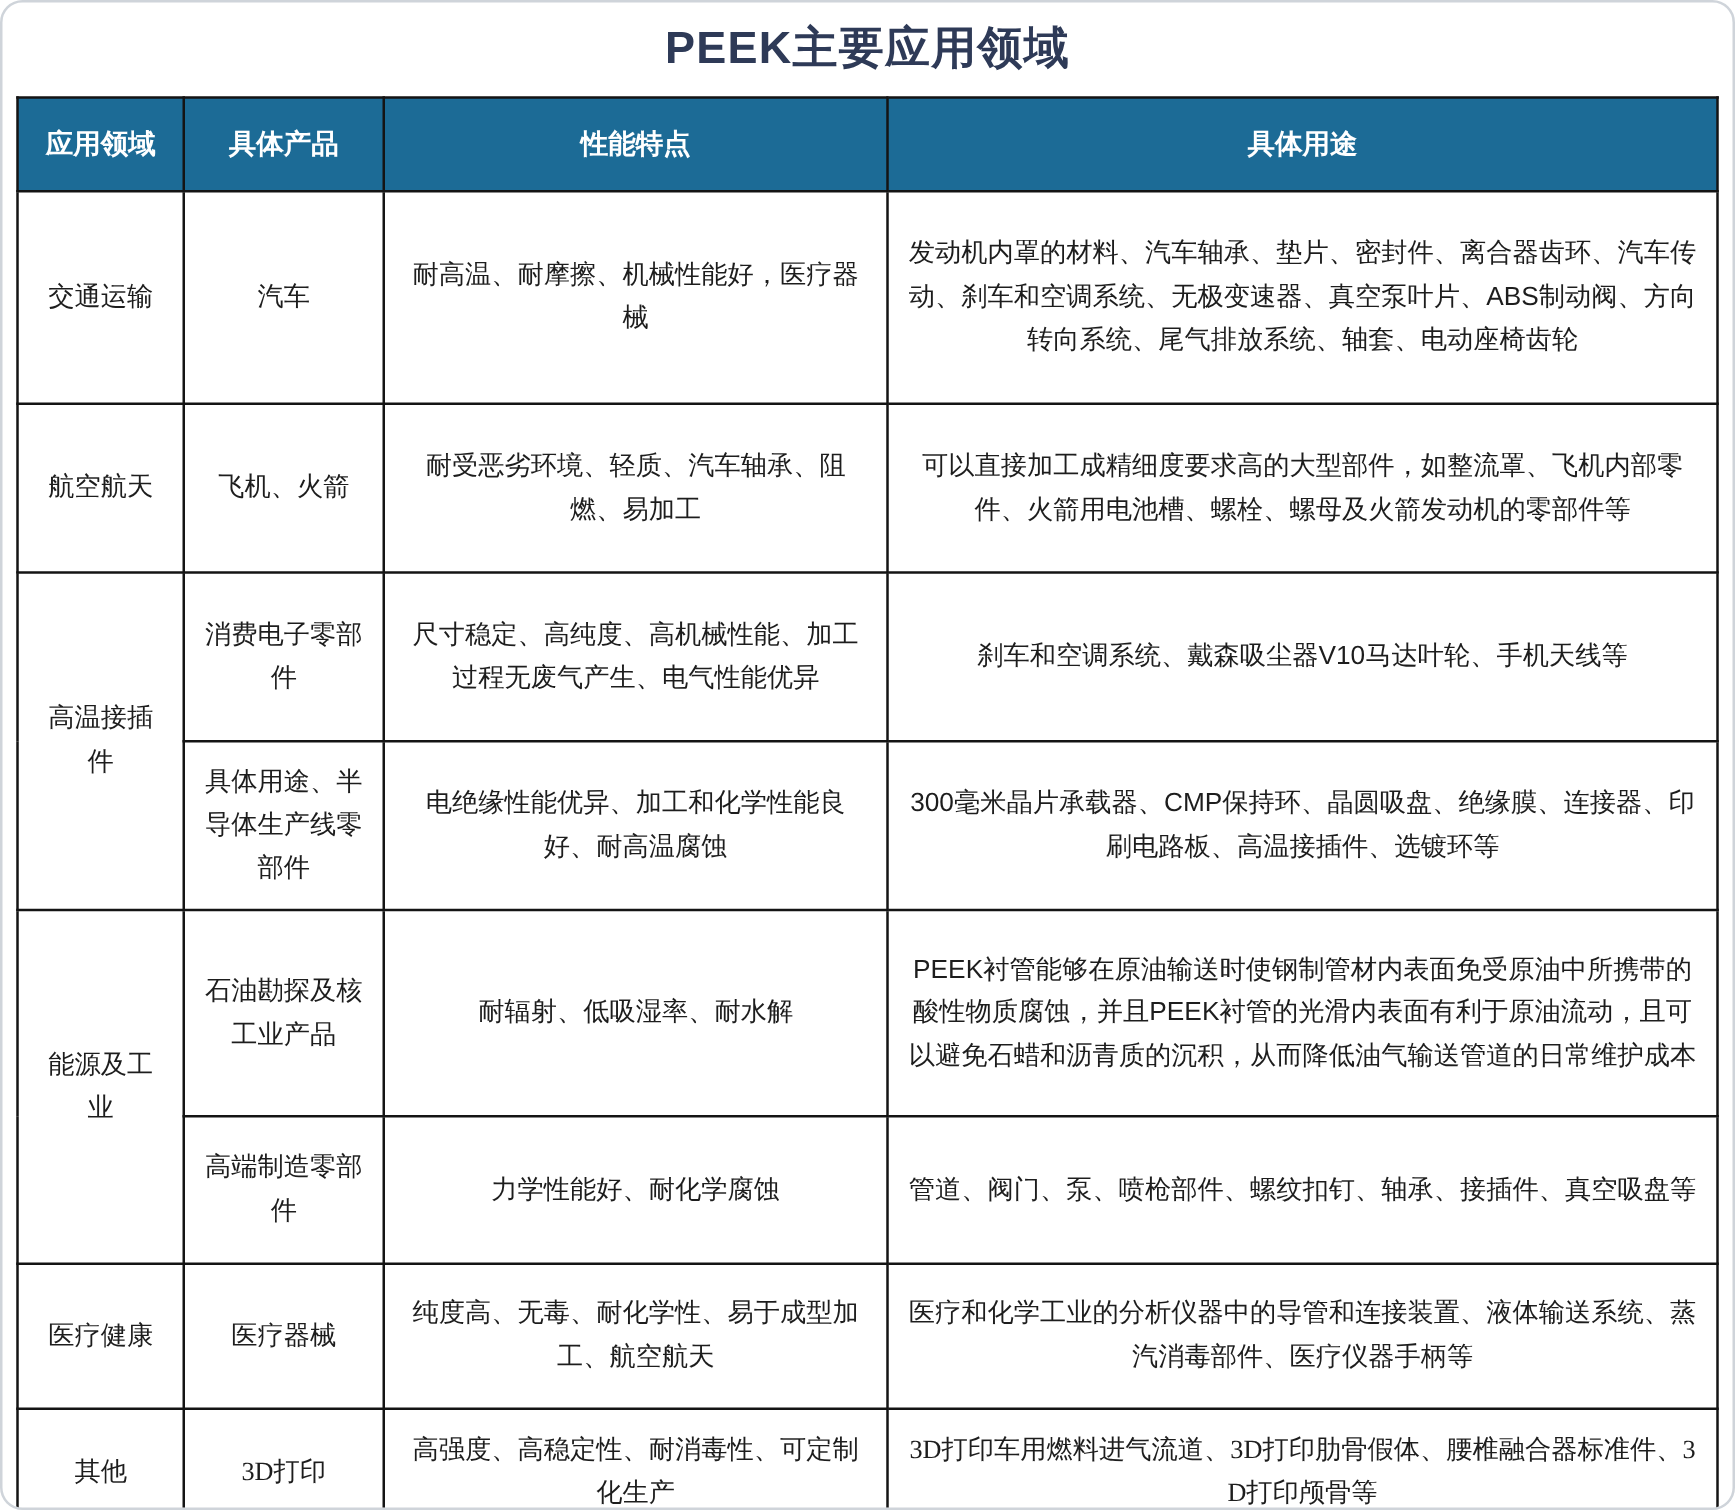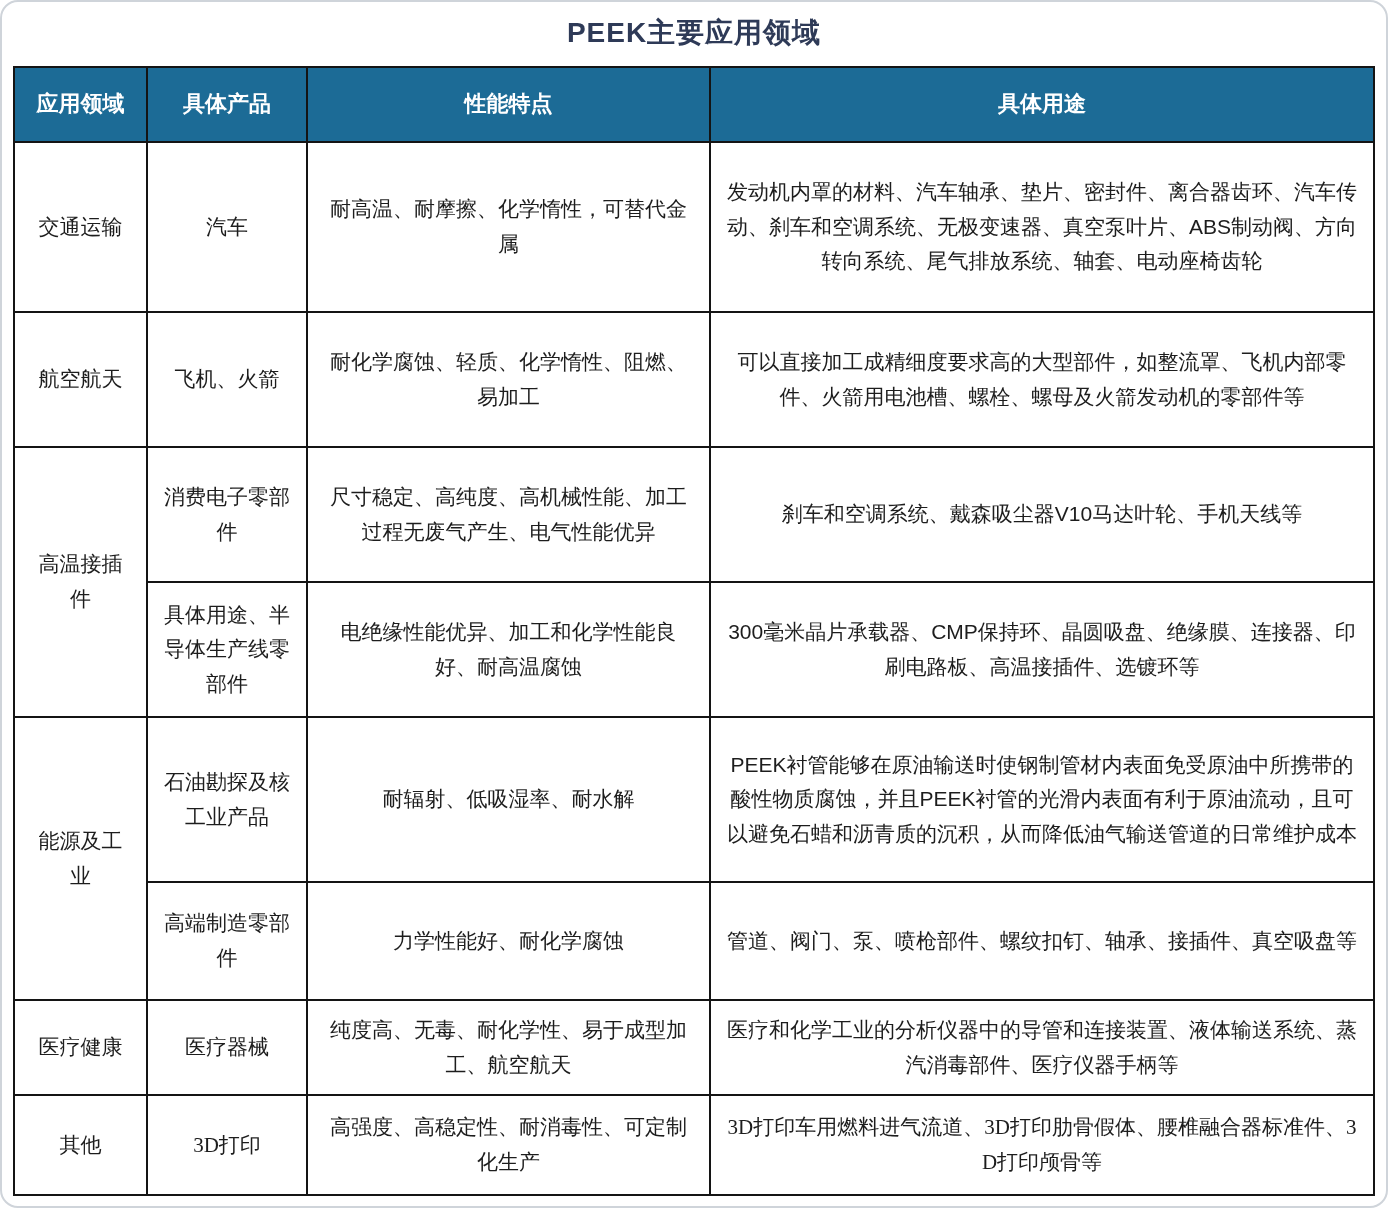--- a/index.html
+++ b/index.html
@@ -18,21 +18,21 @@
   .page {
     width: 1388px;
     height: 1208px;
     background: #ffffff;
     border: 2px solid #cfd4da;
     border-radius: 18px;
     overflow: hidden;
   }
   .page-title {
     text-align: center;
-    font-size: 28px;
+    font-size: 36px;
     font-weight: bold;
     color: var(--title-color, #2e3a57);
     padding-top: 12px;
     letter-spacing: 1px;
   }
   table.peek-table {
     border-collapse: collapse;
     table-layout: fixed;
     width: 1360px;
     margin: 14px auto 0 auto;
@@ -58,21 +58,21 @@
   }
   col.c-area    { width: 133px; }
   col.c-product { width: 160px; }
   col.c-feature { width: 403px; }
   col.c-uses    { width: 664px; }
   tr.h170 { height: 170px; }
   tr.h165 { height: 165px; }
   tr.h135 { height: 135px; }
   tr.h105 { height: 118px; }
   tr.h100 { height: 100px; font-family: Liberation Serif, serif; }
-  tr.h95  { height: 95px;  }
+  tr.h95  { height: 116px;  }
 </style>
 </head>
 <body>
 
 <div class="page">
   <div class="page-title">PEEK主要应用领域</div>
 
   <table class="peek-table">
     <colgroup>
       <col class="c-area">
@@ -85,27 +85,27 @@
         <th>应用领域</th>
         <th>具体产品</th>
         <th>性能特点</th>
         <th>具体用途</th>
       </tr>
     </thead>
     <tbody>
       <tr class="h170">
         <td>交通运输</td>
         <td>汽车</td>
-        <td>耐高温、耐摩擦、化学惰性，可替代金属</td>
+        <td>耐高温、耐摩擦、机械性能好，医疗器械</td>
         <td>发动机内罩的材料、汽车轴承、垫片、密封件、离合器齿环、汽车传动、刹车和空调系统、无极变速器、真空泵叶片、ABS制动阀、方向转向系统、尾气排放系统、轴套、电动座椅齿轮</td>
       </tr>
       <tr class="h135">
         <td>航空航天</td>
         <td>飞机、火箭</td>
-        <td>耐化学腐蚀、轻质、化学惰性、阻燃、易加工</td>
+        <td>耐受恶劣环境、轻质、汽车轴承、阻燃、易加工</td>
         <td>可以直接加工成精细度要求高的大型部件，如整流罩、飞机内部零件、火箭用电池槽、螺栓、螺母及火箭发动机的零部件等</td>
       </tr>
       <tr class="h135">
         <td rowspan="2">高温接插件</td>
         <td>消费电子零部件</td>
         <td>尺寸稳定、高纯度、高机械性能、加工过程无废气产生、电气性能优异</td>
         <td>刹车和空调系统、戴森吸尘器V10马达叶轮、手机天线等</td>
       </tr>
       <tr class="h135">
         <td>具体用途、半导体生产线零部件</td>

